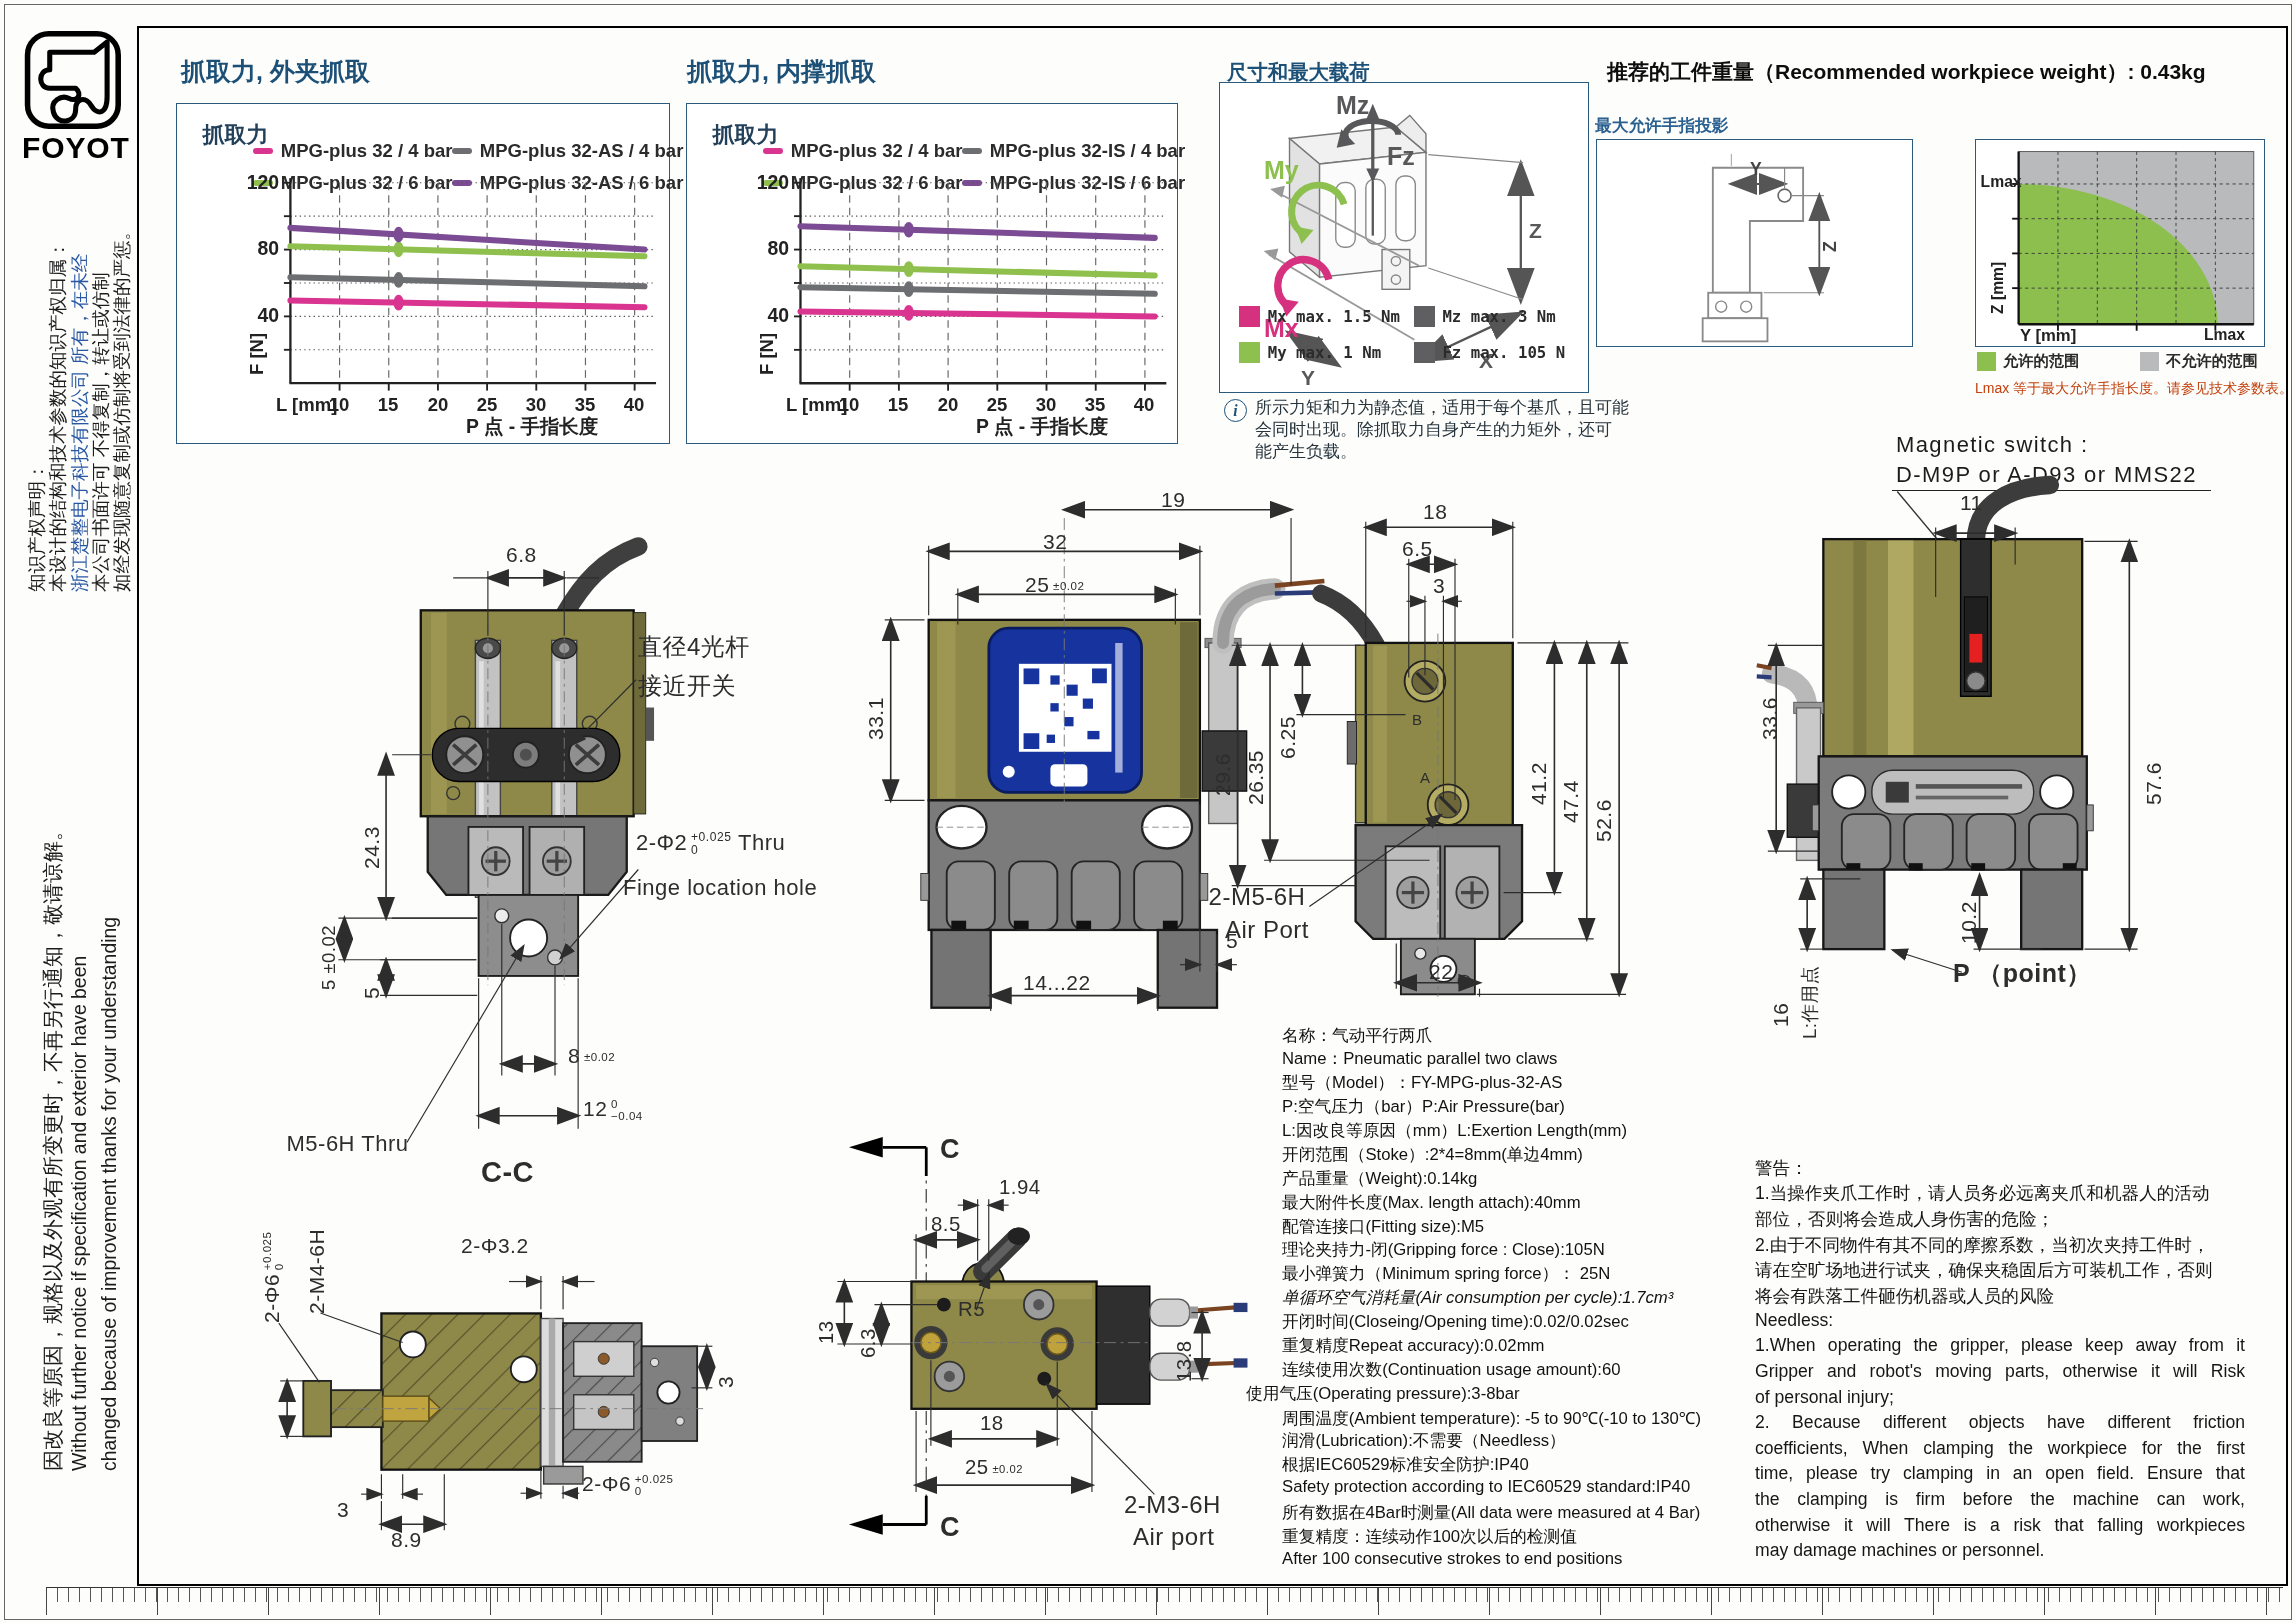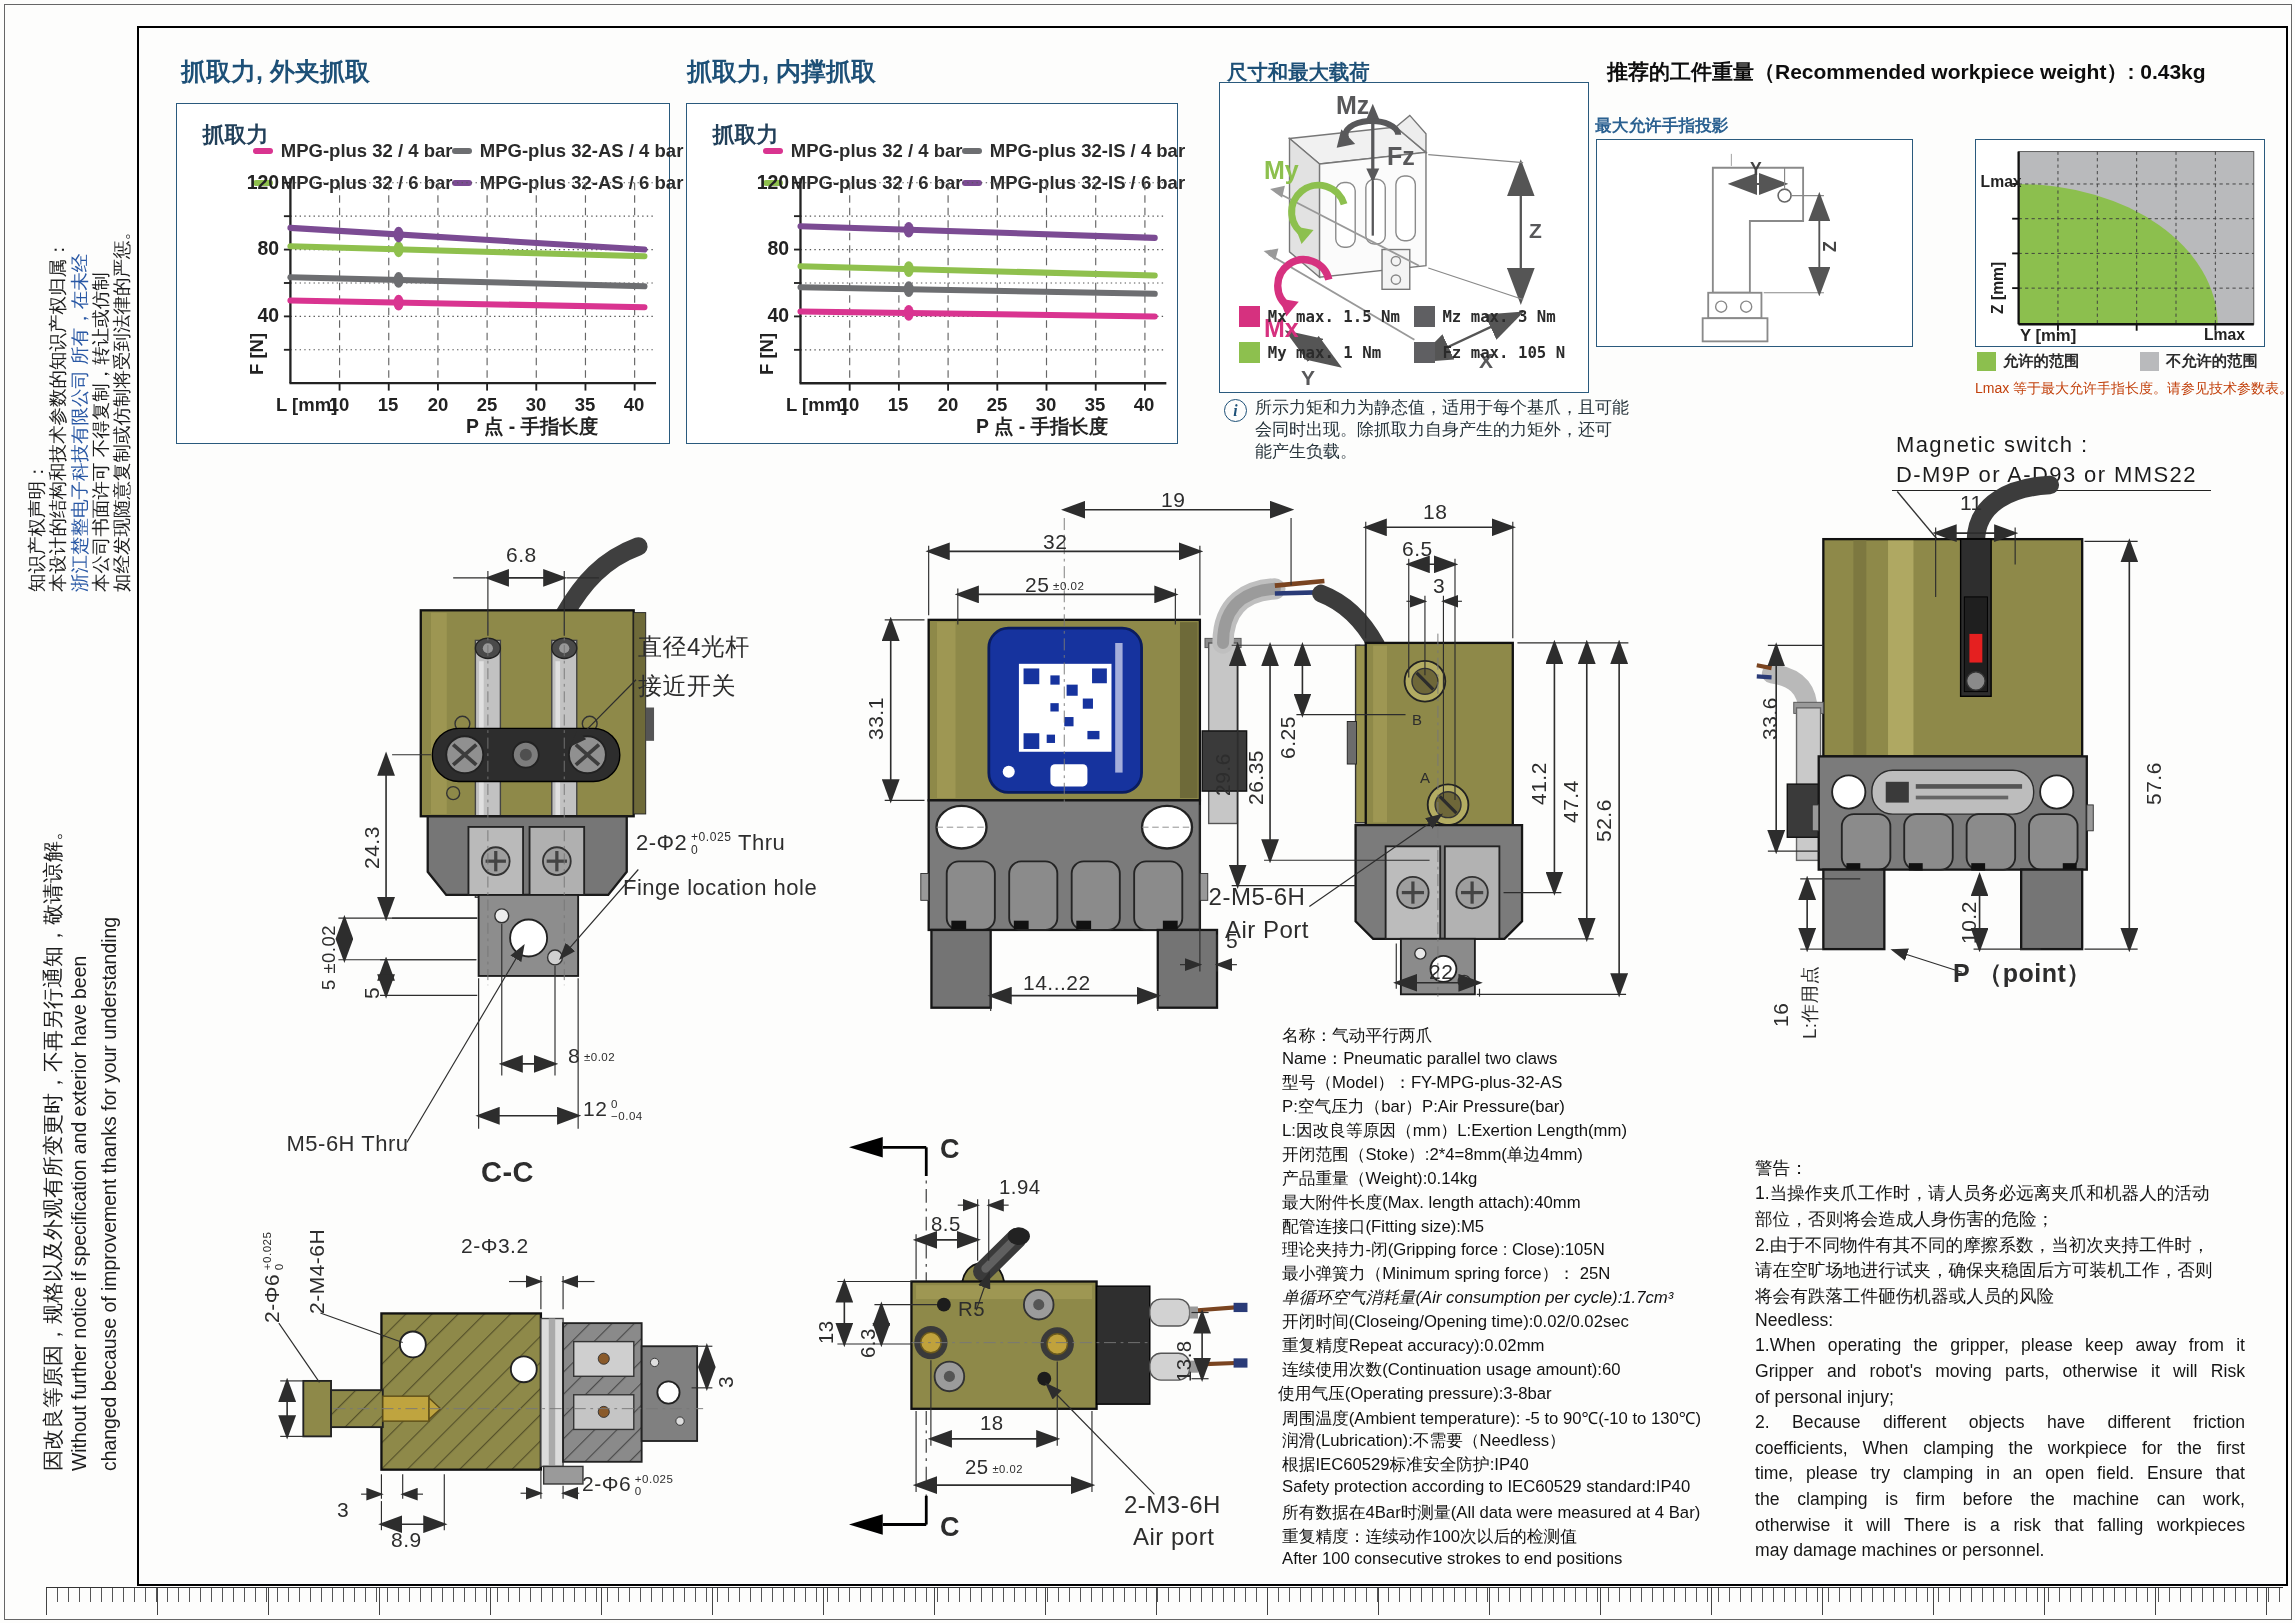--- a/index.html
+++ b/index.html
@@ -33,20 +33,27 @@
 </style>
 </head>
 <body>
 
 <div id="page">
 
   <div class="thinframe" style="left:3.7px;top:3.7px;width:2286px;height:1614px;"></div>
   <div class="frame" style="left:137px;top:26px;width:2147px;height:1556px;"></div>
   <div class="ruler" style="left:46px;top:1587px;width:2237px;height:32px;"></div>
 
+  <div class="abs" style="left:22px;top:28px;width:111px;height:139px;">
+    <svg width="111" height="139" viewBox="0 0 240 300">
+      <rect x="12" y="12" width="196" height="200" rx="46" fill="none" stroke="#000" stroke-width="12"></rect>
+      <path d="M60 52 h96 l28 -22 v118 c0 40 -22 40 -34 20 c-12 -20 -34 -18 -34 8 c0 30 -40 34 -48 6 c-8 -26 18 -38 34 -30 c16 8 30 -8 14 -22 h-56 c-26 0 -26 -40 0 -40 z" fill="none" stroke="#000" stroke-width="11" stroke-linejoin="round"></path>
+    </svg>
+    <div class="abs" style="left:0;top:103px;font-size:30px;font-weight:bold;letter-spacing:0.9px;color:#000;">FOYOT</div>
+  </div>
 
   <div id="copyright-cols">
       <div class="vcol" style="left: 24px; top: 592px; font-size: 18.5px;">知识产权声明：</div>
       <div class="vcol" style="left: 45px; top: 592px; font-size: 18.5px;">本设计的结构和技术参数的知识产权归属：</div>
       <div class="vcol" style="left: 67px; top: 592px; font-size: 18.5px; color: rgb(40, 87, 164);">浙江楚整电子科技有限公司 所有，在未经</div>
       <div class="vcol" style="left: 88px; top: 592px; font-size: 18.5px;">本公司书面许可 不得复制，转让或仿制</div>
       <div class="vcol" style="left: 109px; top: 592px; font-size: 18.5px;">如经发现随意复制或仿制将受到法律的严惩。</div>
     </div>
   <div id="notice-cols">
       <div class="vcol" style="left: 39px; top: 1471px; font-size: 21px;">因改良等原因，规格以及外观有所变更时，不再另行通知，敬请谅解。</div>
@@ -850,21 +857,21 @@
       <div class="speck" style="left: 1282px; top: 1143px;">开闭范围（Stoke）:2*4=8mm(单边4mm)</div>
       <div class="speck" style="left: 1282px; top: 1167px;">产品重量（Weight):0.14kg</div>
       <div class="speck" style="left: 1282px; top: 1191px;">最大附件长度(Max. length attach):40mm</div>
       <div class="speck" style="left: 1282px; top: 1215px;">配管连接口(Fitting size):M5</div>
       <div class="speck" style="left: 1282px; top: 1238px;">理论夹持力-闭(Gripping force : Close):105N</div>
       <div class="speck" style="left: 1282px; top: 1262px;">最小弹簧力（Minimum spring force）： 25N</div>
       <div class="speck" style="left: 1282px; top: 1286px; font-style: italic;">单循环空气消耗量(Air consumption per cycle):1.7cm³</div>
       <div class="speck" style="left: 1282px; top: 1310px;">开闭时间(Closeing/Opening time):0.02/0.02sec</div>
       <div class="speck" style="left: 1282px; top: 1334px;">重复精度Repeat accuracy):0.02mm</div>
       <div class="speck" style="left: 1282px; top: 1358px;">连续使用次数(Continuation usage amount):60</div>
-      <div class="speck" style="left: 1278px; top: 1382px;">使用气压(Operating pressure):3-8bar</div>
+      <div class="speck" style="left: 1246px; top: 1382px;">使用气压(Operating pressure):3-8bar</div>
       <div class="speck" style="left: 1282px; top: 1406px;">周围温度(Ambient temperature): -5 to 90℃(-10 to 130℃)</div>
       <div class="speck" style="left: 1282px; top: 1429px;">润滑(Lubrication):不需要（Needless）</div>
       <div class="speck" style="left: 1282px; top: 1453px;">根据IEC60529标准安全防护:IP40</div>
       <div class="speck" style="left: 1282px; top: 1477px;">Safety protection according to IEC60529 standard:IP40</div>
       <div class="speck" style="left: 1282px; top: 1501px;">所有数据在4Bar时测量(All data were measured at 4 Bar)</div>
       <div class="speck" style="left: 1282px; top: 1525px;">重复精度：连续动作100次以后的检测值</div>
       <div class="speck" style="left: 1282px; top: 1549px;">After 100 consecutive strokes to end positions</div>
     </div>
   <div id="warnBlock">
       <div class="warnk" style="left: 1755px; top: 1156px;">警告：</div>

